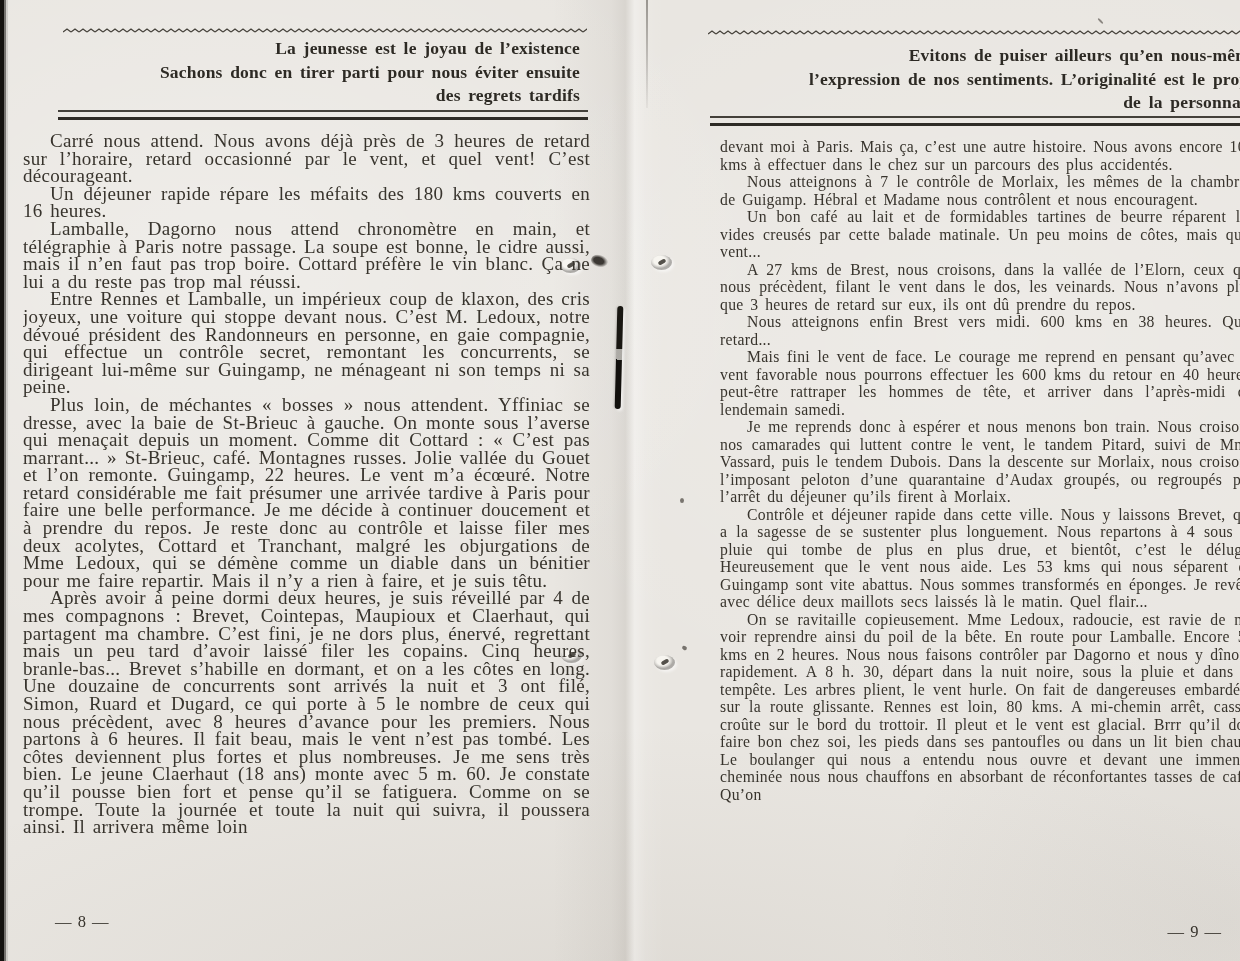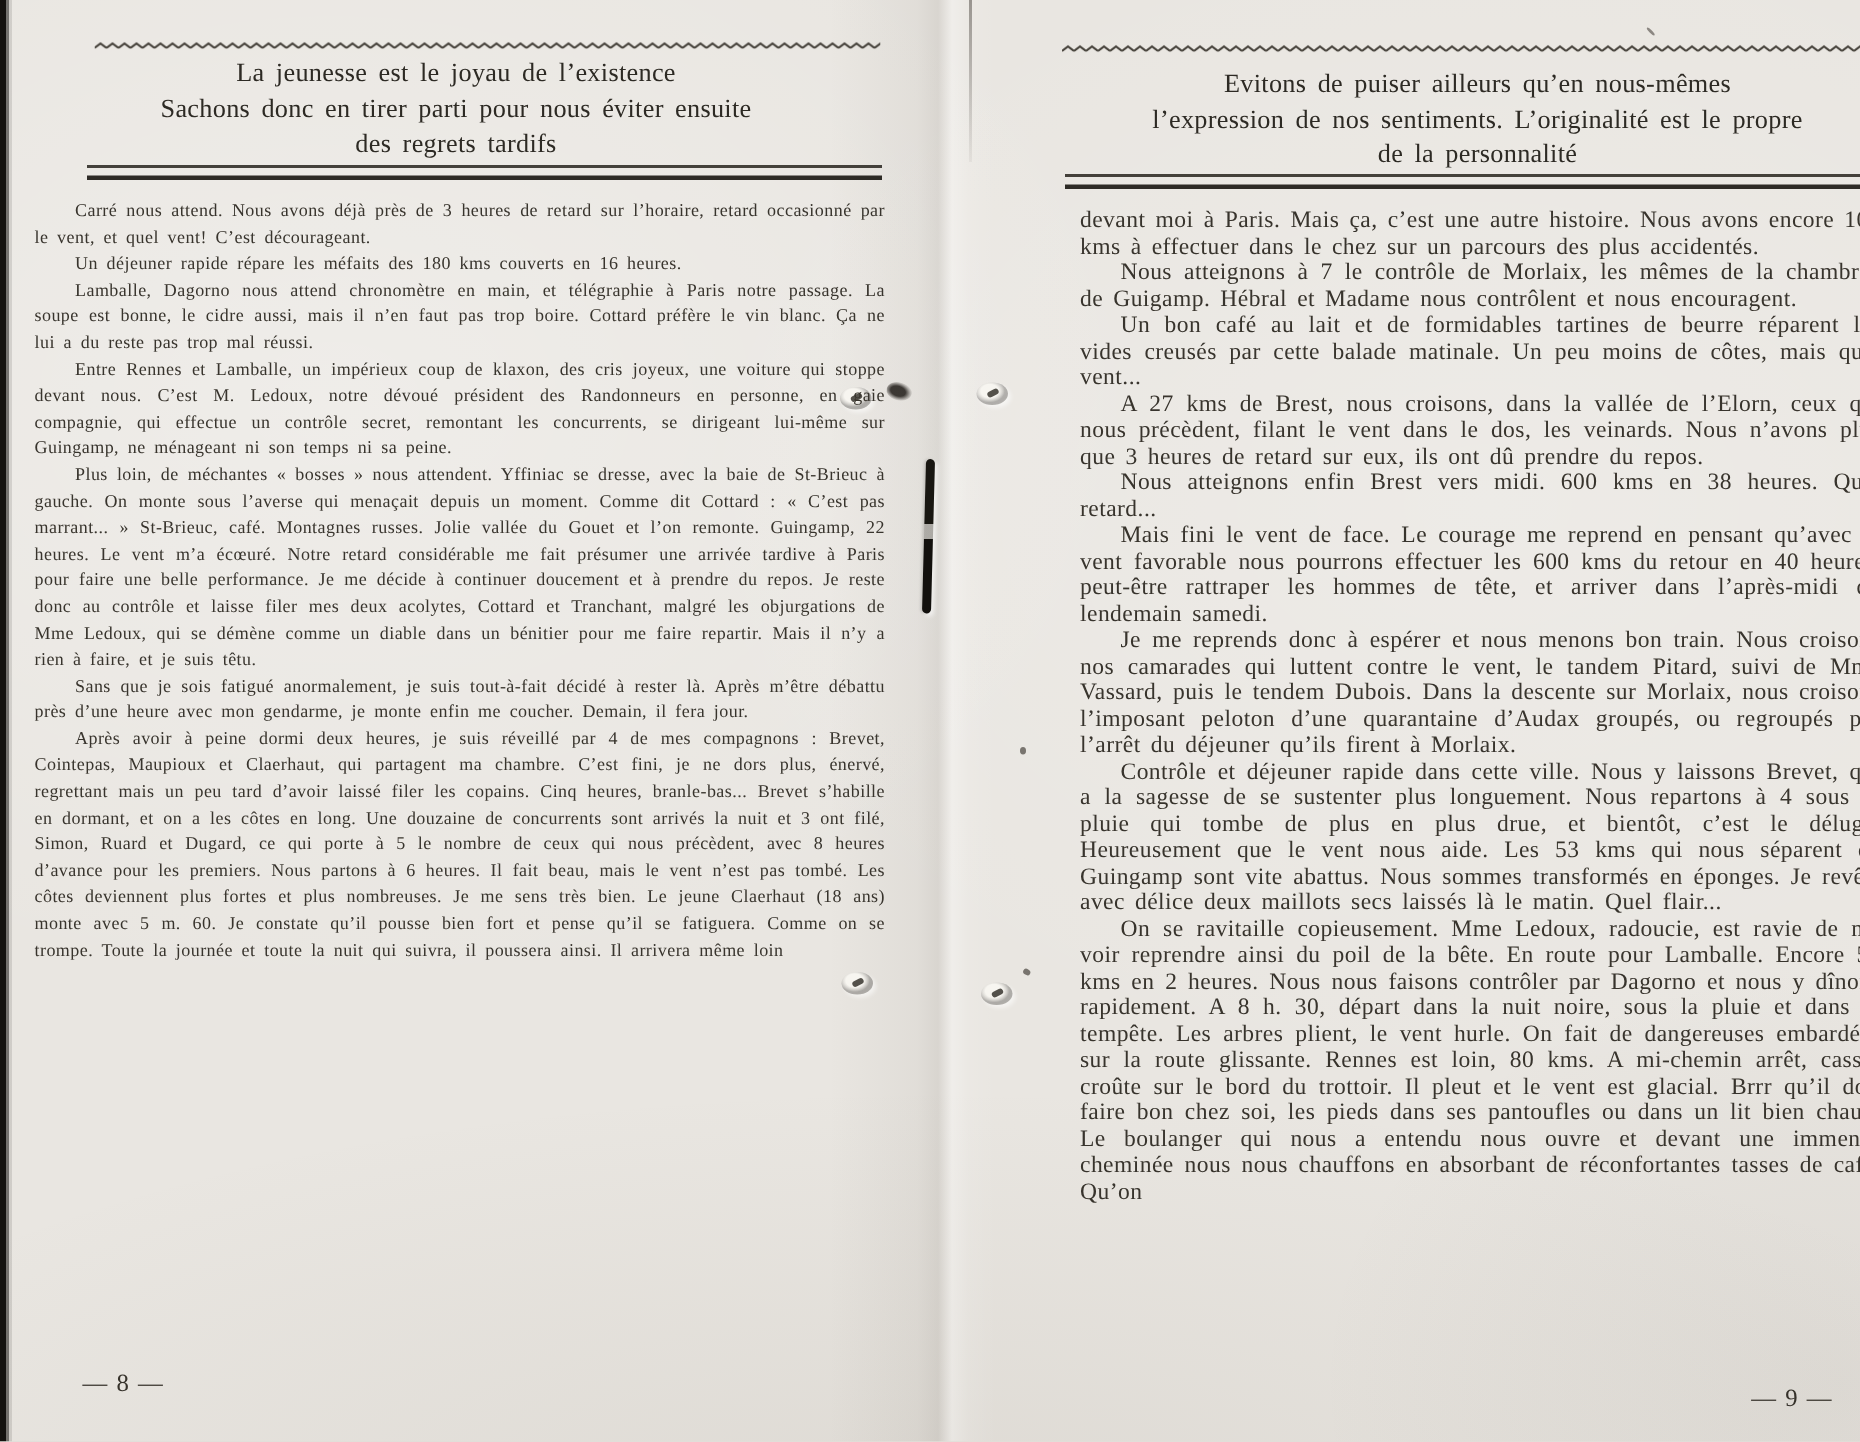--- a/index.html
+++ b/index.html
@@ -69,42 +69,42 @@
 
   .page{position:absolute;top:0;width:620px;height:961px;}
   .page-left{left:0;}
   .page-right{left:640px;}
 
   .zigzag{position:absolute;height:7px;}
   .page-left .zigzag{left:63px;top:27px;width:524px;}
   .page-right .zigzag{left:68px;top:29px;width:548px;}
 
   .header-title{
-    position:absolute;text-align:center;
-    font-weight:normal;font-size:17.5px;line-height:23.5px;
+    position:absolute;text-align:right;
+    font-weight:bold;font-size:17.5px;line-height:23.5px;
     letter-spacing:0.2px;word-spacing:3px;color:#2d2a24;
   }
   .page-left .header-title{left:28px;top:37px;width:552px;}
   .page-right .header-title{left:65px;top:44px;width:560px;}
 
   .rule2{
     position:absolute;height:5px;
     border-top:2px solid rgba(44,41,35,0.88);
     border-bottom:3px solid rgba(36,33,28,0.95);
   }
   .page-left .rule2{left:58px;top:110px;width:530px;}
   .page-right .rule2{left:70px;top:116px;width:546px;}
 
   .body-text{
     position:absolute;text-align:justify;
     letter-spacing:0.3px;word-spacing:2.5px;
     color:#38342d;overflow:hidden;
     hyphens:auto;-webkit-hyphens:auto;
   }
-  .page-left .body-text{left:23px;top:132px;width:567px;height:782px;font-size:12px;line-height:17.6px;}
+  .page-left .body-text{left:23px;top:132px;width:567px;height:782px;font-size:19px;line-height:17.6px;}
   .page-right .body-text{left:80px;top:138px;width:534px;height:786px;font-size:15.7px;line-height:17.5px;}
   .para{text-indent:27px;margin:0;}
   .page-right .body-text .para:first-child{text-indent:0;}
 
   .page-num{
     position:absolute;font-size:16.5px;letter-spacing:1px;color:#36322b;
   }
   .page-left .page-num{left:55px;top:912px;}
   .page-right .page-num{right:38px;top:922px;}
 </style>
@@ -143,21 +143,20 @@
         <div class="title-line">Sachons donc en tirer parti pour nous éviter ensuite</div>
         <div class="title-line">des regrets tardifs</div>
       </div>
     <div class="rule2"></div>
     <div class="body-text">
         <div class="para">Carré nous attend. Nous avons déjà près de 3 heures de retard sur l’horaire, retard occasionné par le vent, et quel vent! C’est décourageant.</div>
         <div class="para">Un déjeuner rapide répare les méfaits des 180 kms couverts en 16 heures.</div>
         <div class="para">Lamballe, Dagorno nous attend chronomètre en main, et télégraphie à Paris notre passage. La soupe est bonne, le cidre aussi, mais il n’en faut pas trop boire. Cottard préfère le vin blanc. Ça ne lui a du reste pas trop mal réussi.</div>
         <div class="para">Entre Rennes et Lamballe, un impérieux coup de klaxon, des cris joyeux, une voiture qui stoppe devant nous. C’est M. Ledoux, notre dévoué président des Randonneurs en personne, en gaie compagnie, qui effectue un contrôle secret, remontant les concurrents, se dirigeant lui-même sur Guingamp, ne ménageant ni son temps ni sa peine.</div>
         <div class="para">Plus loin, de méchantes « bosses » nous attendent. Yffiniac se dresse, avec la baie de St-Brieuc à gauche. On monte sous l’averse qui menaçait depuis un moment. Comme dit Cottard : « C’est pas marrant... » St-Brieuc, café. Montagnes russes. Jolie vallée du Gouet et l’on remonte. Guingamp, 22 heures. Le vent m’a écœuré. Notre retard considérable me fait présumer une arrivée tardive à Paris pour faire une belle performance. Je me décide à continuer doucement et à prendre du repos. Je reste donc au contrôle et laisse filer mes deux acolytes, Cottard et Tranchant, malgré les objurgations de Mme Ledoux, qui se démène comme un diable dans un bénitier pour me faire repartir. Mais il n’y a rien à faire, et je suis têtu.</div>
-        <div class="para">Sans que je sois fatigué anormalement, je suis tout-à-fait décidé à rester là. Après m’être débattu près d’une heure avec mon gendarme, je monte enfin me coucher. Demain, il fera jour.</div>
         <div class="para">Après avoir à peine dormi deux heures, je suis réveillé par 4 de mes compagnons : Brevet, Cointepas, Maupioux et Claerhaut, qui partagent ma chambre. C’est fini, je ne dors plus, énervé, regrettant mais un peu tard d’avoir laissé filer les copains. Cinq heures, branle-bas... Brevet s’habille en dormant, et on a les côtes en long. Une douzaine de concurrents sont arrivés la nuit et 3 ont filé, Simon, Ruard et Dugard, ce qui porte à 5 le nombre de ceux qui nous précèdent, avec 8 heures d’avance pour les premiers. Nous partons à 6 heures. Il fait beau, mais le vent n’est pas tombé. Les côtes deviennent plus fortes et plus nombreuses. Je me sens très bien. Le jeune Claerhaut (18 ans) monte avec 5 m. 60. Je constate qu’il pousse bien fort et pense qu’il se fatiguera. Comme on se trompe. Toute la journée et toute la nuit qui suivra, il poussera ainsi. Il arrivera même loin</div>
       </div>
     <div class="page-num">— 8 —</div>
   </div>
 
   <div class="page page-right">
     <svg class="zigzag" preserveAspectRatio="none">
       <rect width="100%" height="100%" fill="url(#zz)"></rect>
     </svg>
     <div class="header-title">

